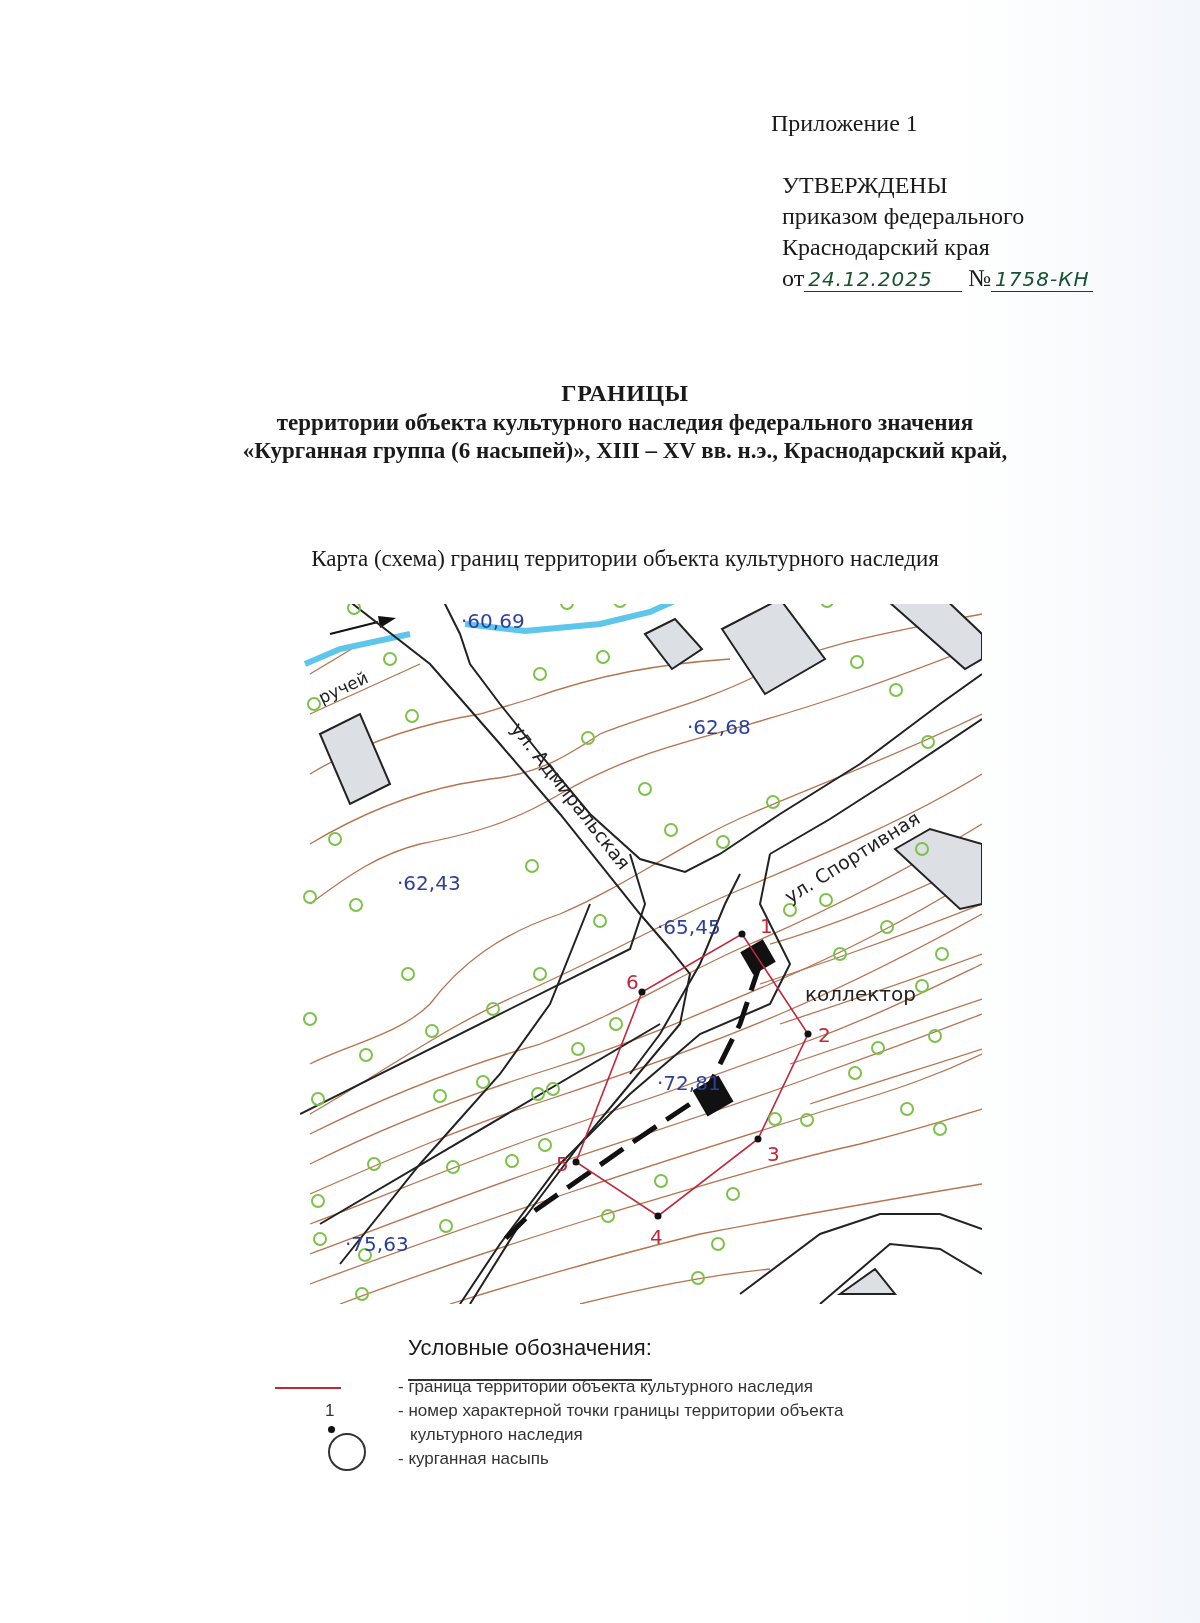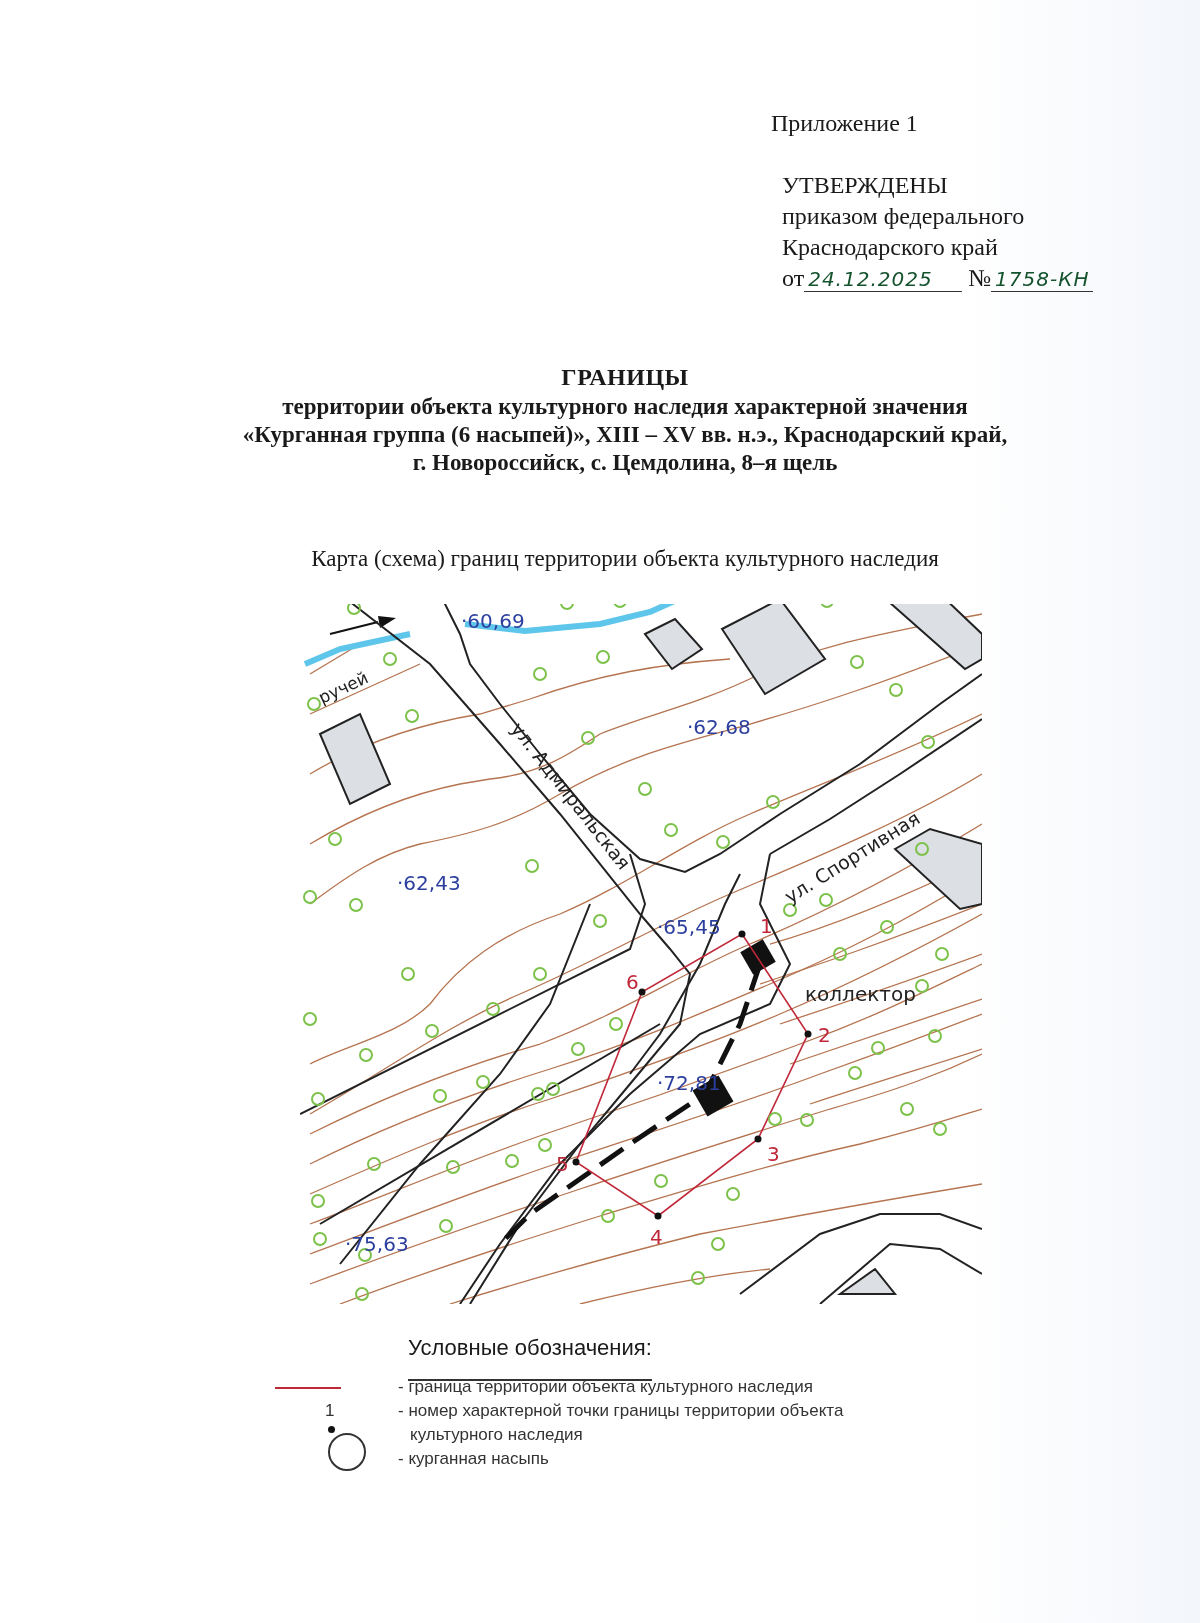--- a/index.html
+++ b/index.html
@@ -32,21 +32,21 @@
     font-family: "DejaVu Sans", sans-serif;
     font-style: italic;
     font-size: 20px;
     letter-spacing: 1px;
     padding: 0 4px;
     line-height: 24px;
   }
   .fill.date { min-width: 150px; }
   .fill.num { min-width: 80px; }
   .title-block {
-    position: absolute; left: 150px; top: 363px; width: 950px;
+    position: absolute; left: 150px; top: 379px; width: 950px;
     text-align: center;
     font-weight: bold;
     font-size: 23px;
     line-height: 28px;
   }
   .title-block .main { font-size: 24px; letter-spacing: 0.5px; margin-bottom: 2px; }
   .subtitle {
     position: absolute; left: 150px; top: 546px; width: 950px;
     text-align: center;
     font-size: 23px;
@@ -98,32 +98,31 @@
 </head>
 <body>
 
 <div class="page-tint"></div>
 
 <div class="appendix">Приложение 1</div>
 
 <div class="approval-block">
   <div class="line">УТВЕРЖДЕНЫ</div>
   <div class="line">приказом федерального</div>
-  <div class="line">Краснодарского край</div>
+  <div class="line">Краснодарский края</div>
   <div class="line">
     <span>от</span><span class="fill date">24.12.2025</span>
     <span>№</span><span class="fill num">1758-КН</span>
   </div>
 </div>
 
 <div class="title-block">
   <div class="main">ГРАНИЦЫ</div>
-  <div>территории объекта культурного наследия характерной значения</div>
+  <div>территории объекта культурного наследия федерального значения</div>
   <div>«Курганная группа (6 насыпей)», XIII – XV вв. н.э., Краснодарский край,</div>
-  <div>г. Новороссийск, с. Цемдолина, 8–я щель</div>
 </div>
 
 <div class="subtitle">Карта (схема) границ территории объекта культурного наследия</div>
 
 <div class="map">
   <svg width="682" height="700" viewBox="0 0 682 700" xmlns="http://www.w3.org/2000/svg">
     <defs>
       <clipPath id="mapclip">
           <rect x="0" y="0" width="682" height="700"></rect>
         </clipPath>

